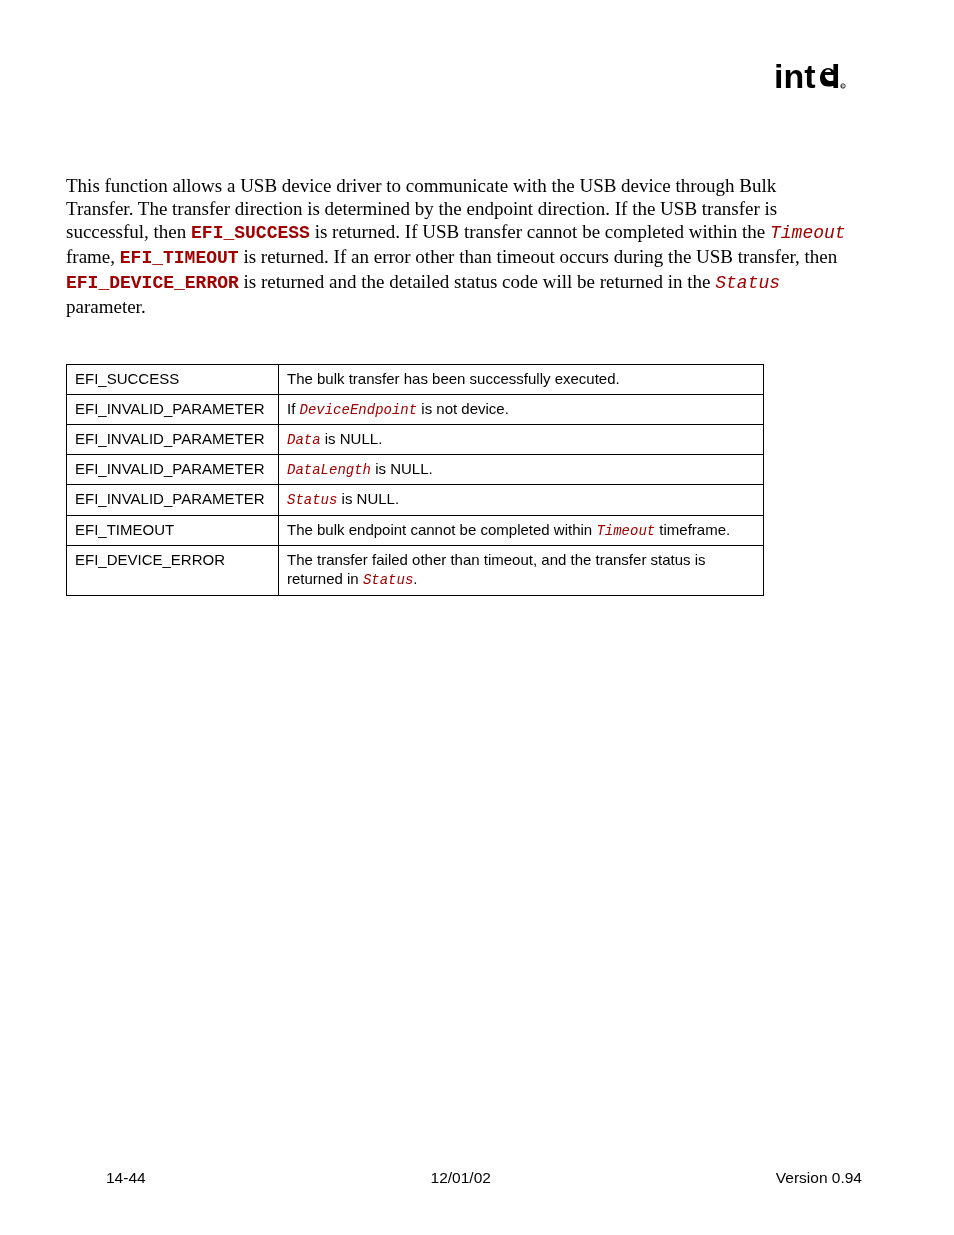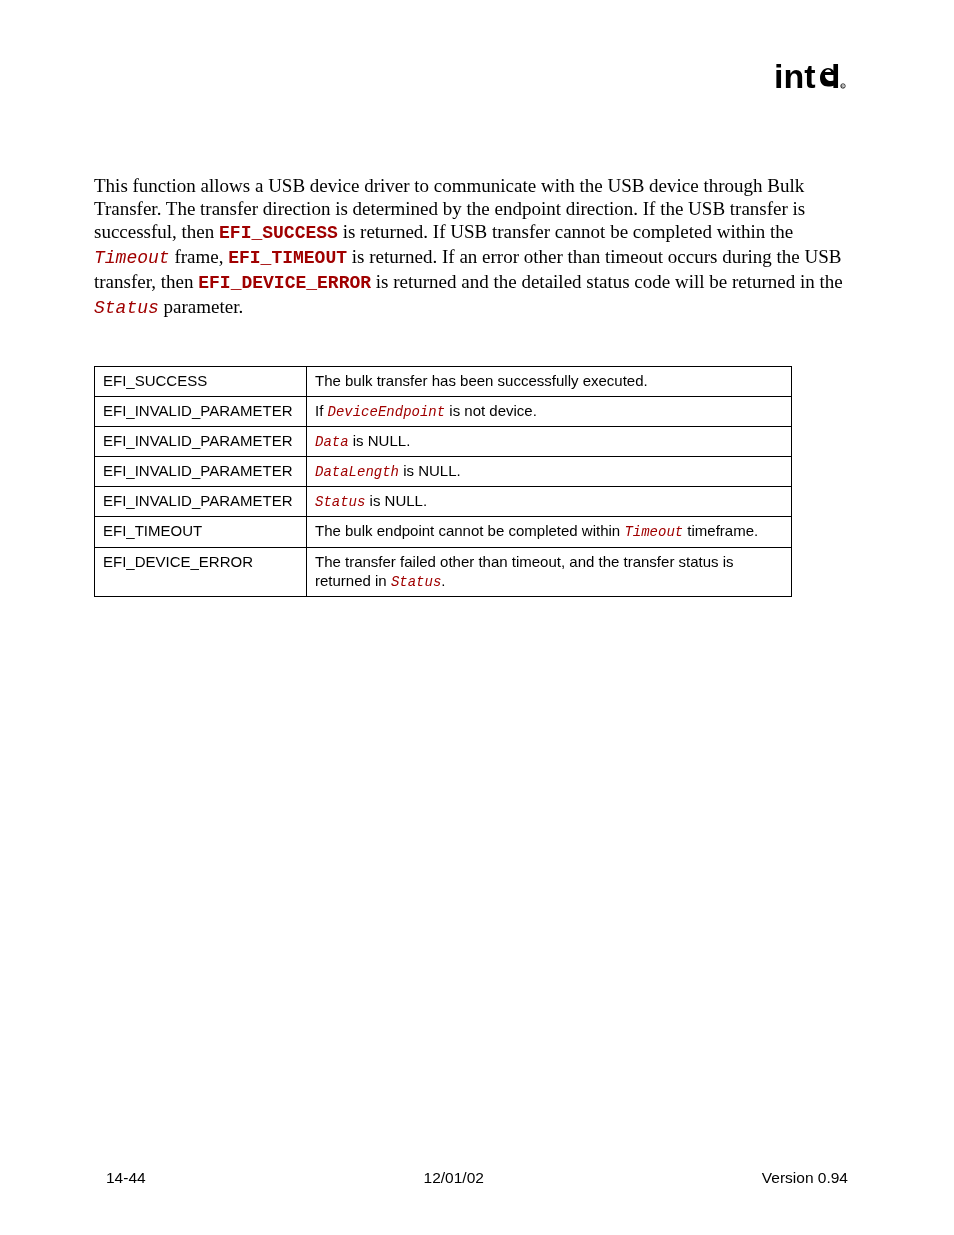--- a/index.html
+++ b/index.html
@@ -7,21 +7,21 @@
     margin: 0;
     padding: 0;
     width: 954px;
     height: 1235px;
     background: #fff;
     font-family: "Times New Roman", Times, serif;
     color: #000;
     position: relative;
   }
   .page {
-    padding: 58px 106px 0 94px;
+    padding: 58px 106px 0 66px;
   }
   .logo-wrap {
     text-align: right;
     margin-bottom: 74px;
   }
   .logo {
     display: inline-block;
   }
   .para {
     font-size: 19px;
@@ -60,21 +60,21 @@
   td .code-ital, td .code-bold {
     font-size: 14px;
   }
   td .bold {
     font-weight: normal;
   }
   .footer {
     position: absolute;
     bottom: 48px;
     left: 106px;
-    right: 106px;
+    right: 92px;
     font-size: 15.5px;
     font-family: Arial, Helvetica, sans-serif;
     display: flex;
     justify-content: space-between;
   }
 </style>
 </head>
 <body>
 
 <div class="page">

